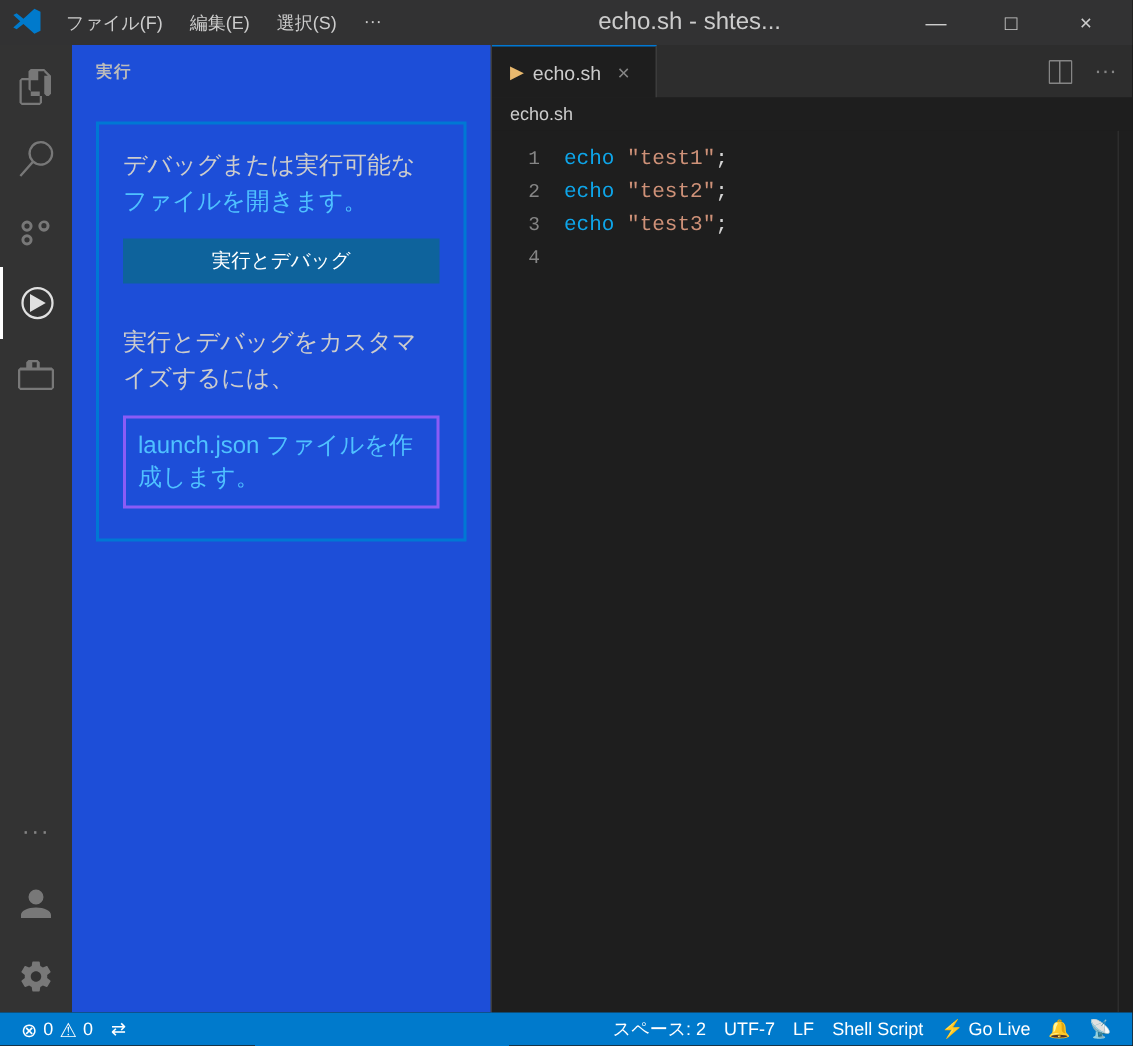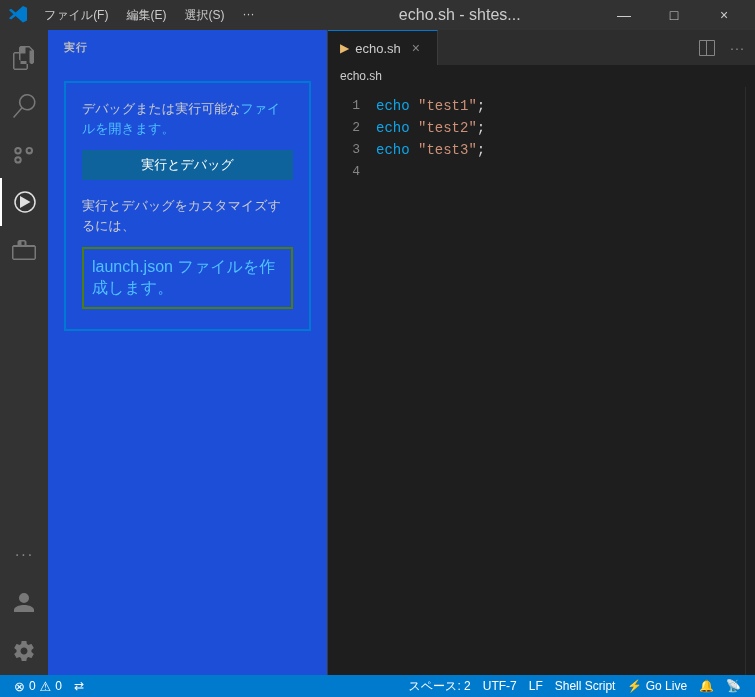--- a/index.html
+++ b/index.html
@@ -120,43 +120,43 @@
       padding: 16px;
       overflow: hidden;
     }
     .sidebar-run-panel {
       border: 2px solid #0078d4;
       padding: 16px;
       margin-bottom: 16px;
     }
     .sidebar-text {
       color: #cccccc;
-      font-size: 13px;
+      font-size: 16px;
       line-height: 1.5;
       margin-bottom: 12px;
     }
     .sidebar-text a, .sidebar-link {
       color: #4fc1ff;
       text-decoration: none;
       cursor: pointer;
     }
     .run-debug-btn {
       display: block;
       width: 100%;
       padding: 6px 0;
       background: #0e639c;
       color: #ffffff;
       font-size: 13px;
       text-align: center;
       border: none;
       cursor: pointer;
-      margin-bottom: 16px;
+      margin-bottom: 28px;
     }
     .launch-json-box {
-      border: 2px solid #4d7c0f;
+      border: 2px solid #8b5cf6;
       padding: 8px;
       margin-bottom: 4px;
     }
     .launch-json-link {
       color: #4fc1ff;
       cursor: pointer;
       text-decoration: none;
     }
     .sidebar-text2 {
       color: #cccccc;

